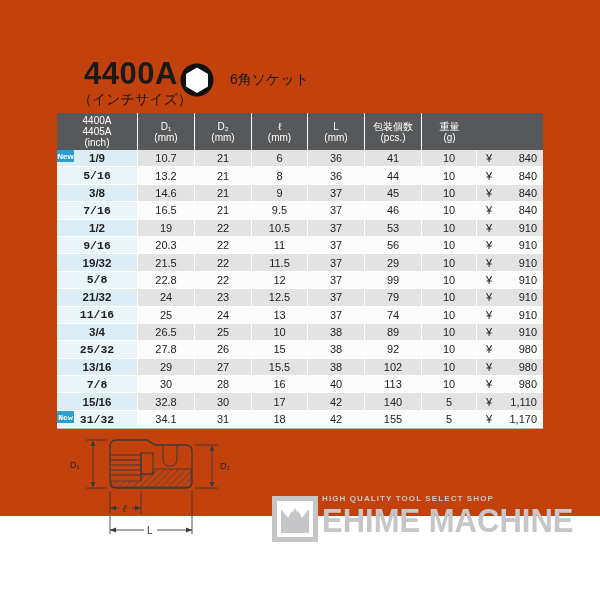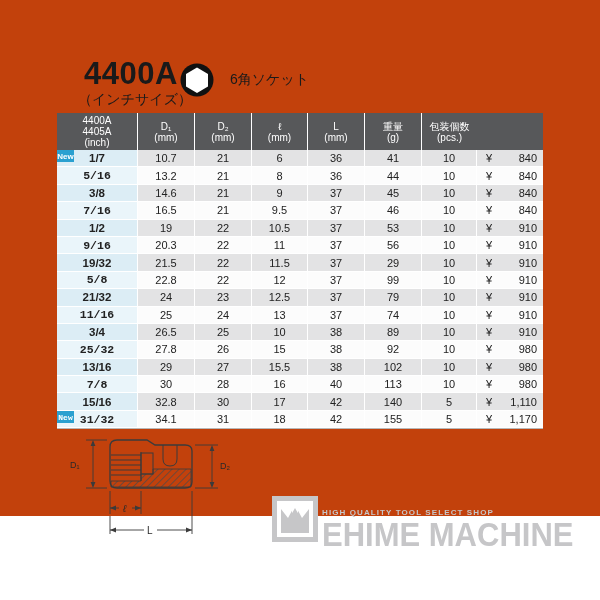--- a/index.html
+++ b/index.html
@@ -35,21 +35,21 @@
         color:#fff; font-size:8px; font-weight:bold; display:flex; align-items:center;
         justify-content:center; letter-spacing:0; }
   .td.price { justify-content:space-between; padding:0 6px 0 9px; }
 
   
   #socket-diagram { position:absolute; left:62px; top:430px; }
 
   
   #brand-footer { position:absolute; left:272px; top:494px; width:320px; }
   #brand-mark { position:absolute; left:0; top:2px; }
-  #brand-texts { position:absolute; left:50px; top:14px; width:270px; }
+  #brand-texts { position:absolute; left:50px; top:0; width:270px; }
   #brand-tagline { font-size:8px; font-weight:bold; color:#c6c6c8; letter-spacing:1.1px; white-space:nowrap; }
   #brand-name { font-size:31px; font-weight:800; color:#c6c6c8; letter-spacing:0px;
         white-space:nowrap; line-height:34px; transform:scaleY(1.08); transform-origin:top left; }
 </style>
 </head>
 <body>
 
 <div id="page">
 
   <div id="product-header">
@@ -81,33 +81,33 @@
       </div>
       <div class="th">
         <span>ℓ</span>
         <span>(mm)</span>
       </div>
       <div class="th">
         <span>L</span>
         <span>(mm)</span>
       </div>
       <div class="th">
+        <span>包装個数</span>
+        <span>(pcs.)</span>
+      </div>
+      <div class="th">
         <span>重量</span>
         <span>(g)</span>
       </div>
-      <div class="th">
-        <span>包装個数</span>
-        <span>(pcs.)</span>
-      </div>
     </div>
     <div id="spec-body">
     <div class="tr grid-row odd">
       <div class="td size">
         <span class="new-badge">New</span>
-        <span class="size-label">1/7</span>
+        <span class="size-label">1/9</span>
       </div>
       <div class="td num">10.7</div>
           <div class="td num">21</div>
           <div class="td num">6</div>
           <div class="td num">36</div>
           <div class="td num">41</div>
           <div class="td num">10</div>
           <div class="td price">
         <span>¥</span>
         <span>840</span>

